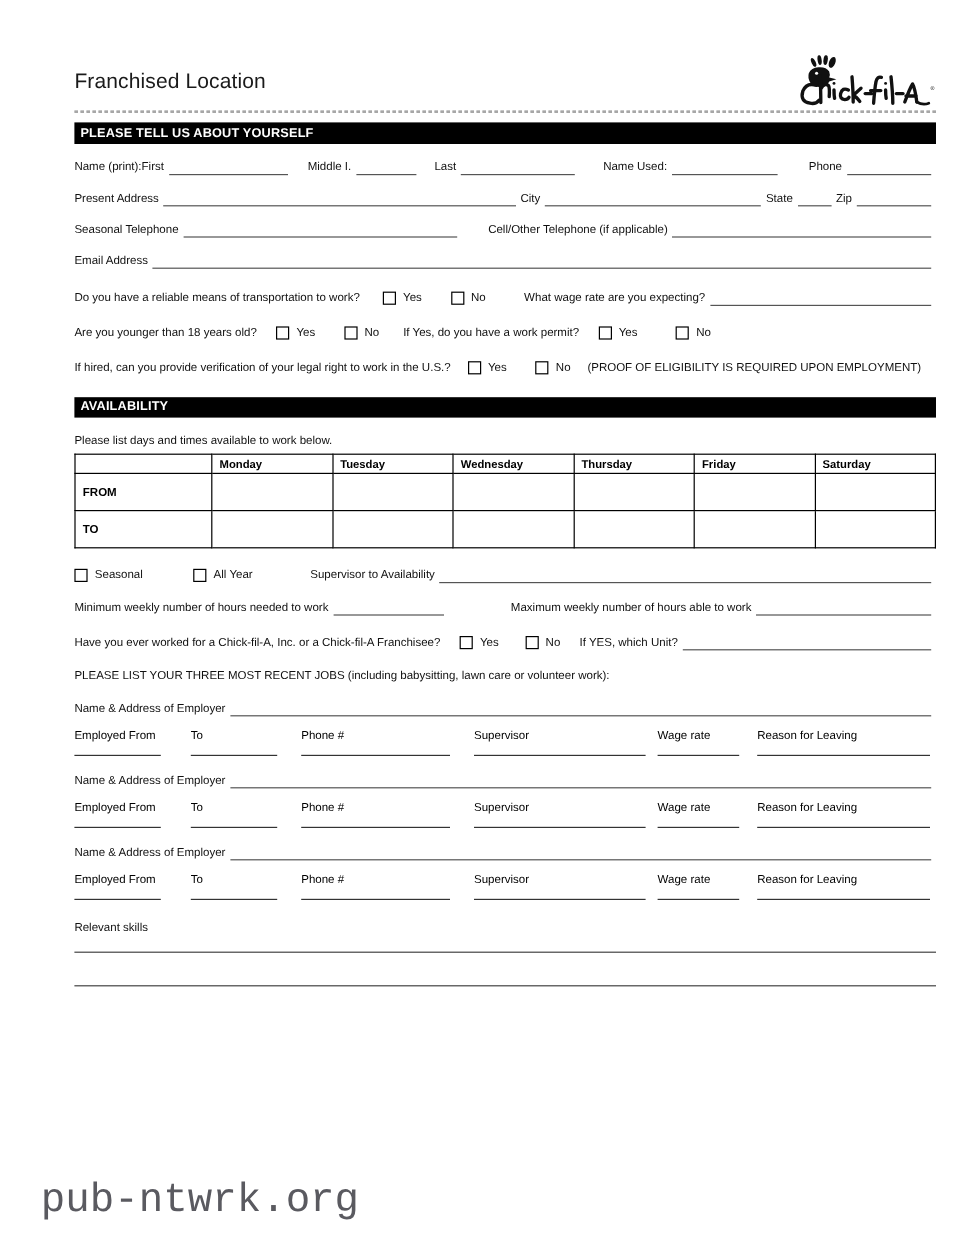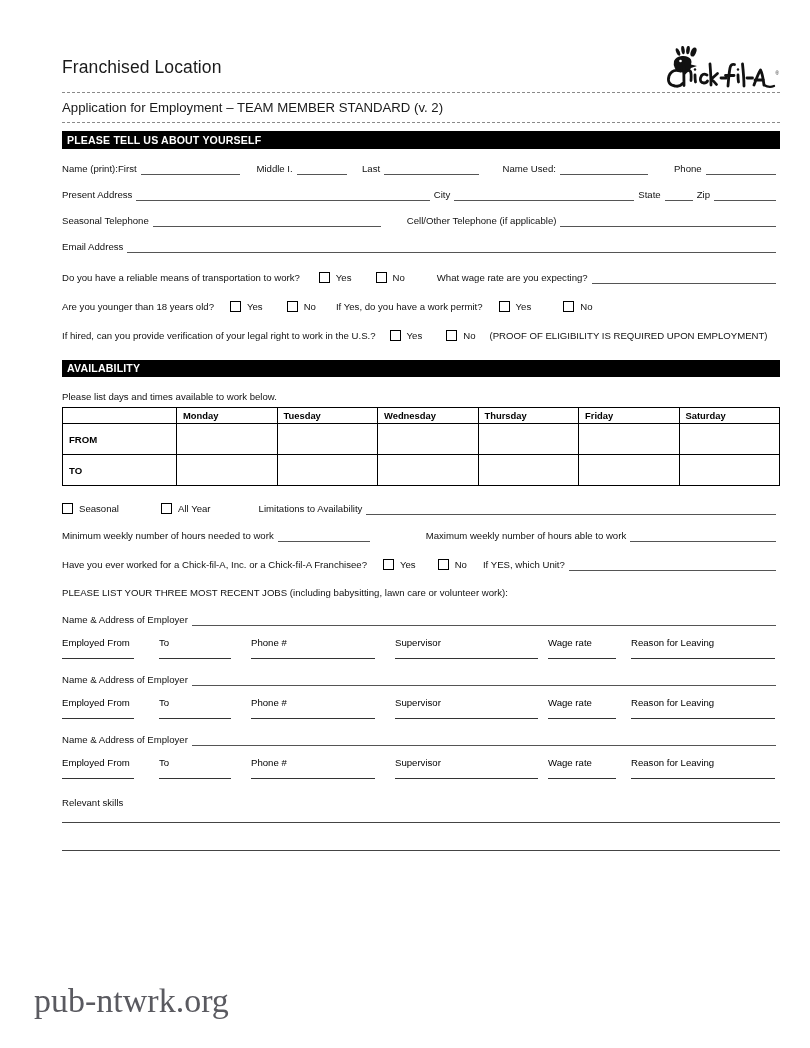--- a/index.html
+++ b/index.html
@@ -151,21 +151,21 @@
   }
   .wide-line {
     border-bottom: 1px solid #444;
     height: 0;
     width: 100%;
   }
   .watermark {
     position: absolute;
     left: 34px;
     top: 982px;
-    font-family: Liberation Serif, serif;
+    font-family: Liberation Mono, monospace;
     font-size: 34px;
     color: #5a5a60;
     letter-spacing: 0px;
   }
 </style>
 </head>
 <body>
 
 <div class="page">
   <div class="content">
@@ -212,21 +212,20 @@
             <path d="M224 78 q10 6 20 2" stroke-width="4.6"></path>
           </g>
           <circle cx="86" cy="47" r="2.4" fill="#111"></circle>
           <circle cx="172" cy="47" r="2.4" fill="#111"></circle>
           <text x="247" y="58" font-size="9" fill="#111" font-family="Liberation Sans, sans-serif">®</text>
         </svg>
       </div>
     </div>
 
     <div class="dashed-top"></div>
-    <div class="subtitle-row">Application for Employment – TEAM MEMBER STANDARD (v. 2)</div>
     <div class="dashed-bot"></div>
 
     <div class="bar">PLEASE TELL US ABOUT YOURSELF</div>
 
     <div class="row" style="margin-top:14px;">
       <span class="lbl">Name (print):First</span>
       <span class="fill" style="width:110px;"></span>
       <span class="sp" style="width:14px;"></span>
       <span class="lbl">Middle I.</span>
       <span class="fill" style="width:56px;"></span>
@@ -348,21 +347,21 @@
       </tbody>
     </table>
 
     <div class="row" style="margin-top:17px;">
       <span class="cb"></span>
       <span class="cb-lbl">Seasonal</span>
       <span class="sp" style="width:42px;"></span>
       <span class="cb"></span>
       <span class="cb-lbl">All Year</span>
       <span class="sp" style="width:48px;"></span>
-      <span class="lbl">Limitations to Availability</span>
+      <span class="lbl">Supervisor to Availability</span>
       <span class="fill" style="flex:1 1 auto;"></span>
     </div>
 
     <div class="row" style="margin-top:15px;">
       <span class="lbl">Minimum weekly number of hours needed to work</span>
       <span class="fill" style="width:92px;"></span>
       <span class="sp" style="width:52px;"></span>
       <span class="lbl">Maximum weekly number of hours able to work</span>
       <span class="fill" style="flex:1 1 auto;"></span>
     </div>

